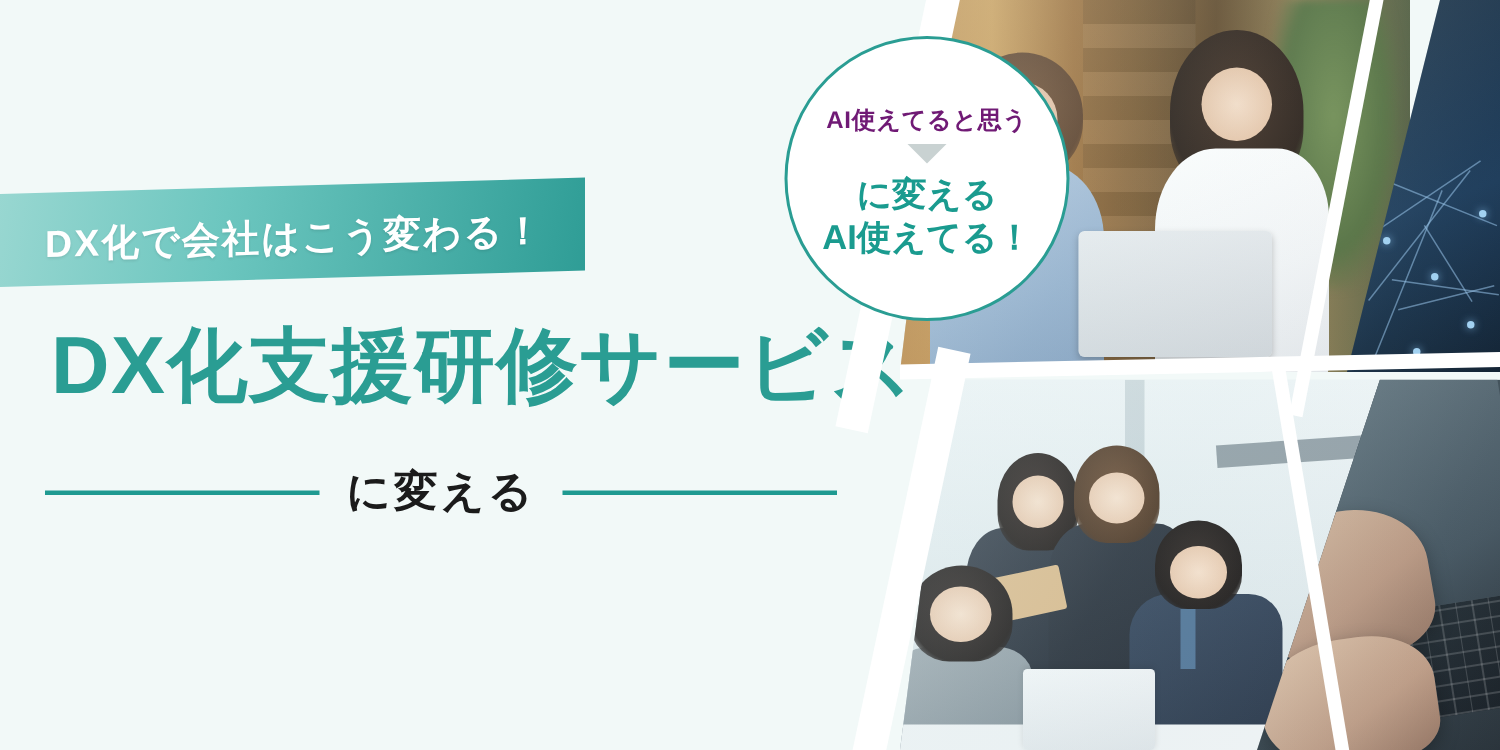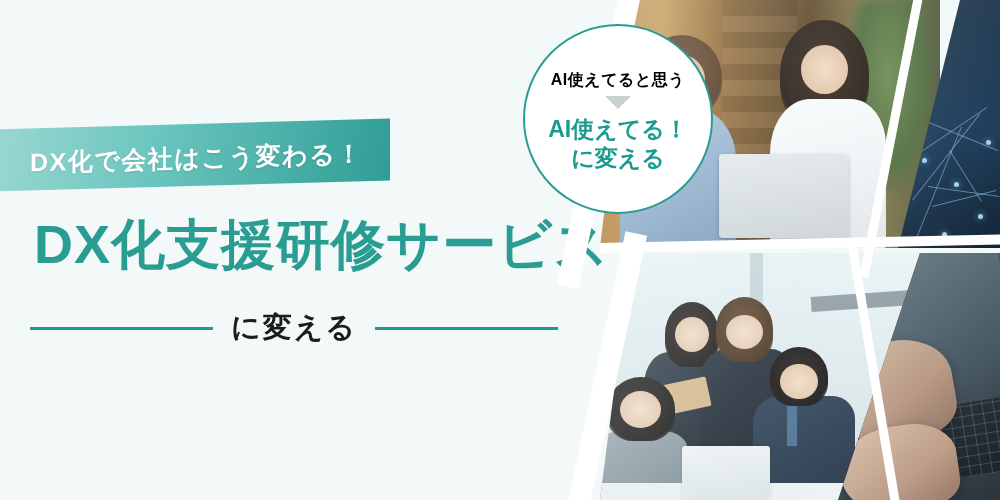--- a/index.html
+++ b/index.html
@@ -92,21 +92,21 @@
     border: 2px solid #2a9d93;
     box-sizing: border-box;
     z-index: 6;
     display: flex;
     flex-direction: column;
     align-items: center;
     justify-content: center;
     padding-top: 4px;
   }
   .badge-top-text {
-    color: #000000;
+    color: #701a75;
     font-size: 16px;
     font-weight: bold;
     letter-spacing: 0.5px;
     white-space: nowrap;
     margin-bottom: 2px;
   }
   .badge-arrow {
     width: 0;
     height: 0;
     border-left: 13px solid transparent;
@@ -403,22 +403,22 @@
   <div class="subtitle-row">
     <span class="sub-rule"></span>
     <span class="subtitle-text">に変える</span>
     <span class="sub-rule"></span>
   </div>
 
   <div class="badge">
     <div class="badge-top-text">AI使えてると思う</div>
     <div class="badge-arrow"></div>
     <div class="badge-main-text">
+      <div>に変える</div>
       <div>AI使えてる！</div>
-      <div>に変える</div>
     </div>
   </div>
 
   <div class="collage">
 
     <div class="panel" id="panel-top-people">
       <div class="scene">
         <div class="tp-bg"></div>
         <div class="tp-wood"></div>
         <div class="tp-plant"></div>

